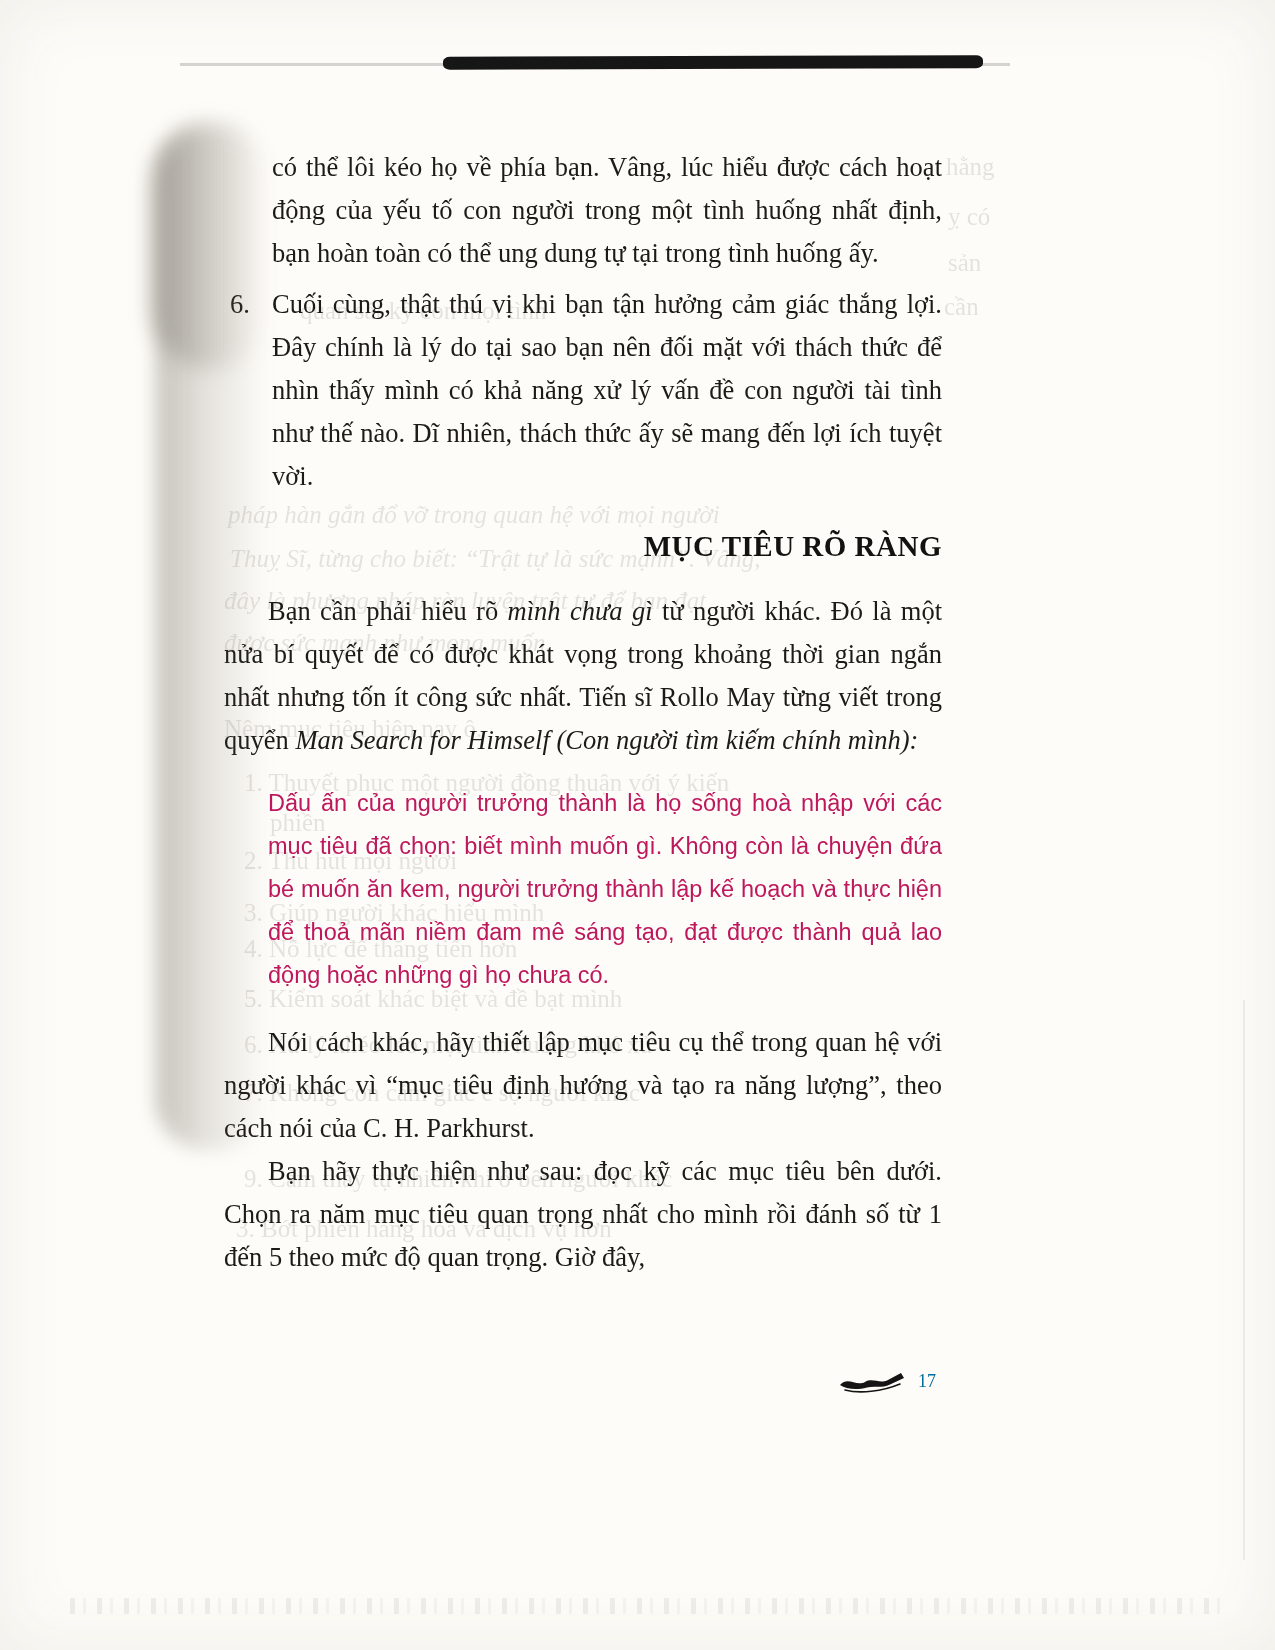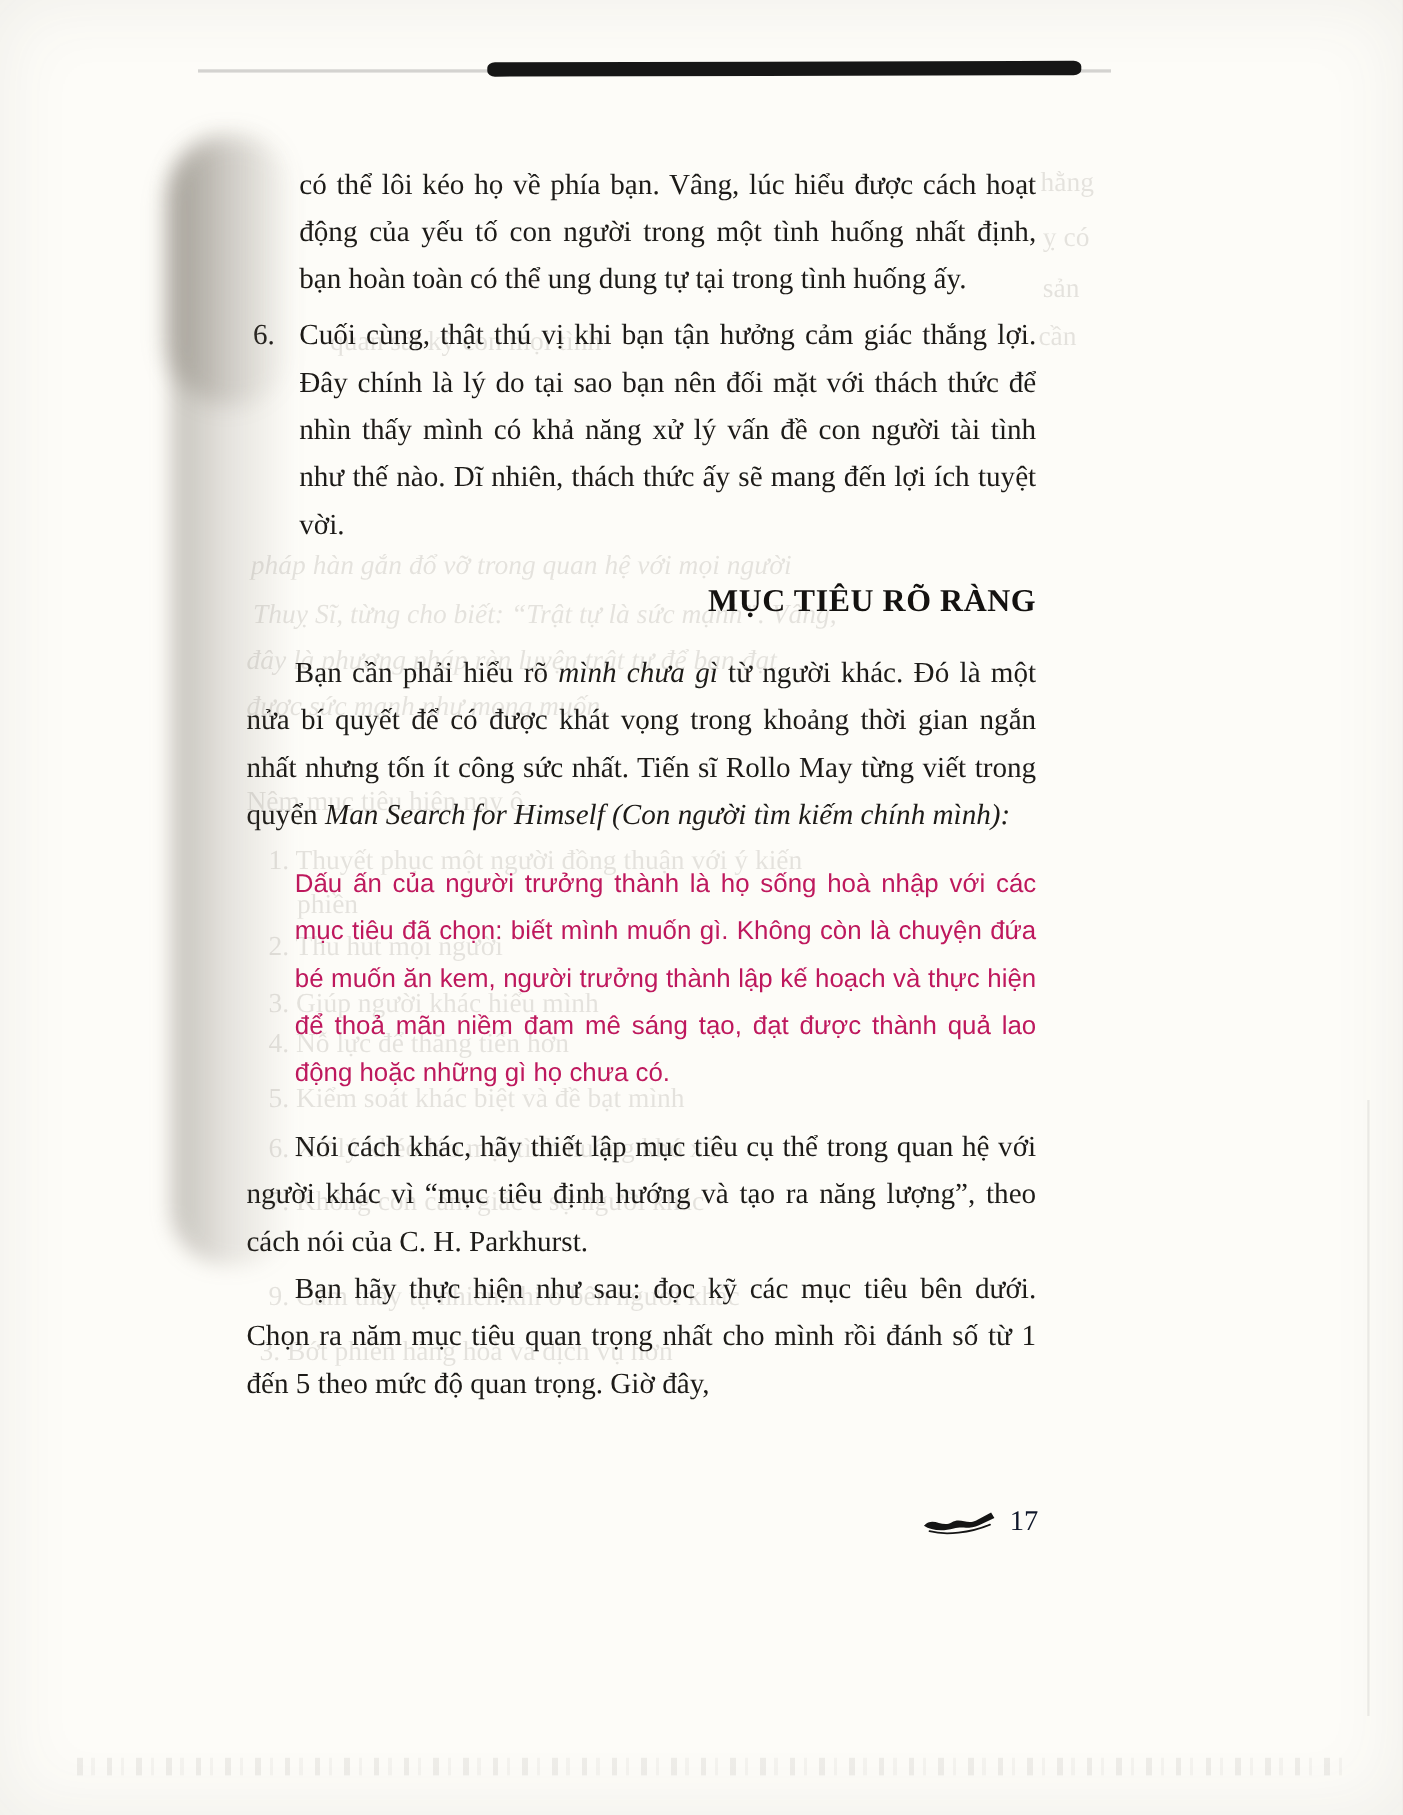--- a/index.html
+++ b/index.html
@@ -77,21 +77,21 @@
     font-size: 23.5px; line-height: 43px; color: #be185d;
     text-align: justify; text-indent: 0;
   }
   .it { font-style: italic; }
 
   
   .footer {
     position: absolute; left: 838px; top: 1368px;
     display: flex; align-items: center; gap: 8px; z-index: 2;
   }
-  .pagenum { font-size: 26px; color: #0f172a; }
+  .pagenum { font-size: 18px; color: #0369a1; }
   .quill { display: block; }
 </style>
 </head>
 <body>
 
 <div class="page">
 
   <div class="top-line"></div>
   <div class="top-bar"></div>
   <div class="spine"></div>

